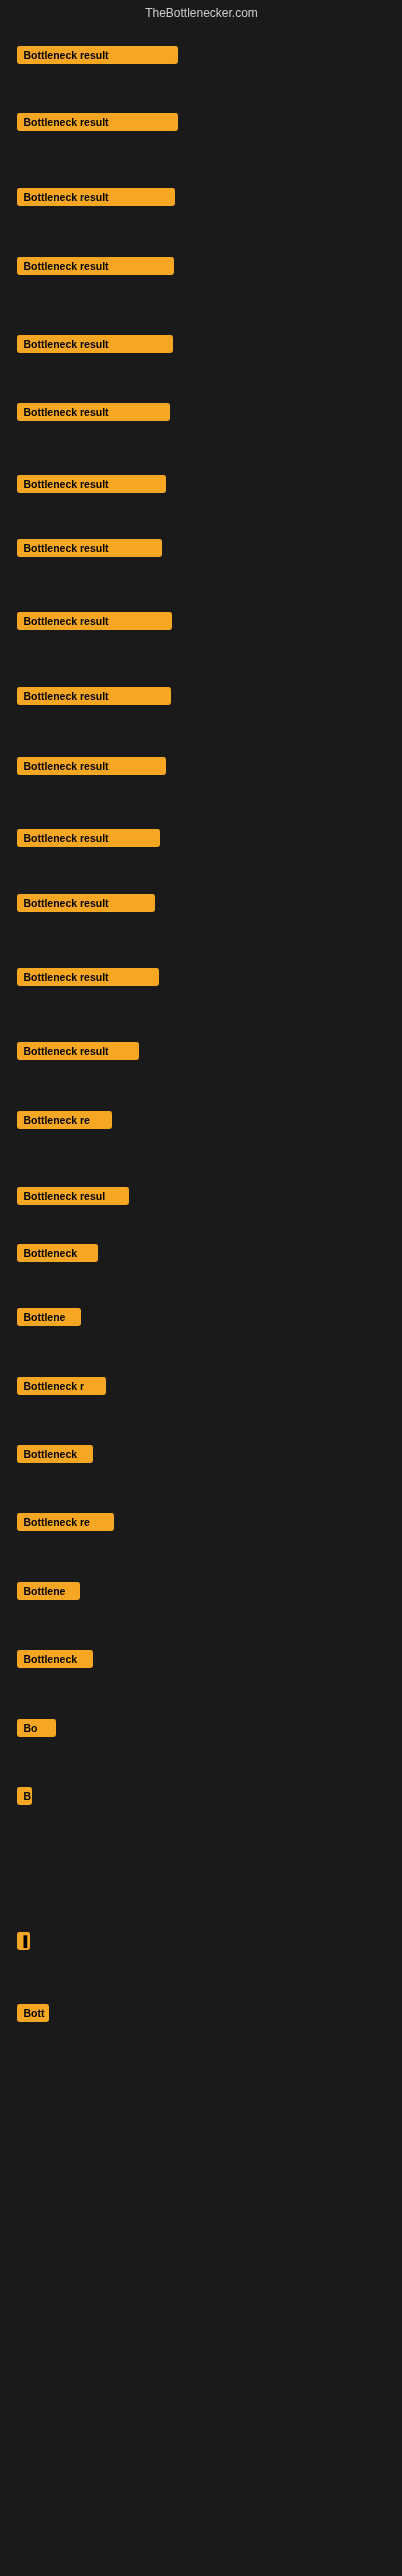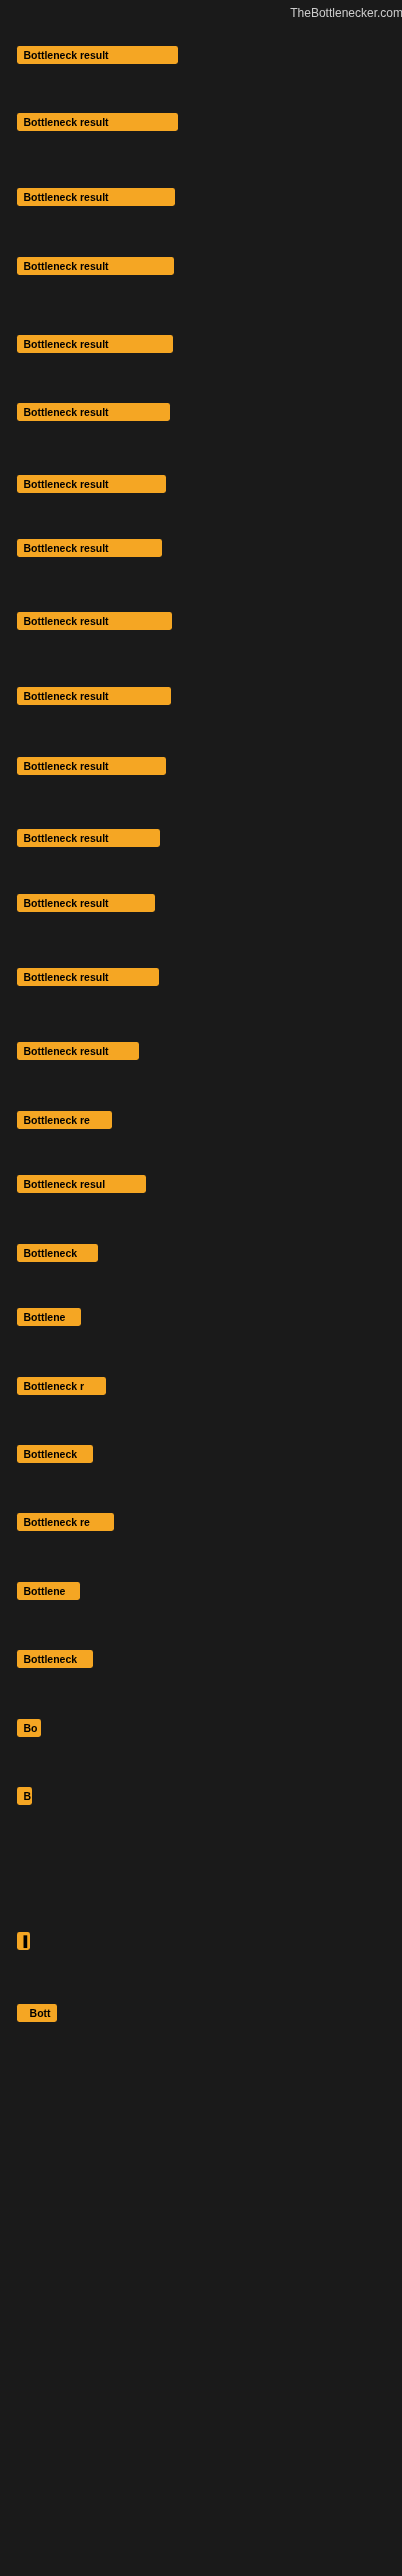--- a/index.html
+++ b/index.html
@@ -8,21 +8,21 @@
       box-sizing: border-box;
     }
     body {
       width: 403px;
       min-height: 2576px;
       background-color: #1a1a1a;
       font-family: Arial, sans-serif;
       position: relative;
     }
     .site-header {
-      text-align: right;
+      text-align: center;
       padding: 6.4px 0 9.7px 0;
       color: #cccccc;
       font-size: 12px;
       font-weight: normal;
     }
     .bottleneck-item {
       position: absolute;
       left: 17px;
     }
     .bottleneck-badge {
@@ -53,26 +53,26 @@
 <div class="bottleneck-item" style="top: 475px;"><span class="bottleneck-badge" style="width: 149px;">Bottleneck result</span></div>
 <div class="bottleneck-item" style="top: 539px;"><span class="bottleneck-badge" style="width: 145px;">Bottleneck result</span></div>
 <div class="bottleneck-item" style="top: 612px;"><span class="bottleneck-badge" style="width: 155px;">Bottleneck result</span></div>
 <div class="bottleneck-item" style="top: 687px;"><span class="bottleneck-badge" style="width: 154px;">Bottleneck result</span></div>
 <div class="bottleneck-item" style="top: 757px;"><span class="bottleneck-badge" style="width: 149px;">Bottleneck result</span></div>
 <div class="bottleneck-item" style="top: 829px;"><span class="bottleneck-badge" style="width: 143px;">Bottleneck result</span></div>
 <div class="bottleneck-item" style="top: 894px;"><span class="bottleneck-badge" style="width: 138px;">Bottleneck result</span></div>
 <div class="bottleneck-item" style="top: 968px;"><span class="bottleneck-badge" style="width: 142px;">Bottleneck result</span></div>
 <div class="bottleneck-item" style="top: 1042px;"><span class="bottleneck-badge" style="width: 122px;">Bottleneck result</span></div>
 <div class="bottleneck-item" style="top: 1111px;"><span class="bottleneck-badge" style="width: 95px;">Bottleneck re</span></div>
-<div class="bottleneck-item" style="top: 1175px;"><span class="bottleneck-badge" style="width: 129px;">Bottleneck resul</span></div>
+<div class="bottleneck-item" style="top: 1175px;"><span class="bottleneck-badge" style="width: 112px; margin-top: 12px;">Bottleneck resul</span></div>
 <div class="bottleneck-item" style="top: 1244px;"><span class="bottleneck-badge" style="width: 81px;">Bottleneck</span></div>
 <div class="bottleneck-item" style="top: 1308px;"><span class="bottleneck-badge" style="width: 64px;">Bottlene</span></div>
 <div class="bottleneck-item" style="top: 1377px;"><span class="bottleneck-badge" style="width: 89px;">Bottleneck r</span></div>
 <div class="bottleneck-item" style="top: 1445px;"><span class="bottleneck-badge" style="width: 76px;">Bottleneck</span></div>
 <div class="bottleneck-item" style="top: 1513px;"><span class="bottleneck-badge" style="width: 97px;">Bottleneck re</span></div>
 <div class="bottleneck-item" style="top: 1582px;"><span class="bottleneck-badge" style="width: 63px;">Bottlene</span></div>
 <div class="bottleneck-item" style="top: 1650px;"><span class="bottleneck-badge" style="width: 76px;">Bottleneck</span></div>
-<div class="bottleneck-item" style="top: 1719px;"><span class="bottleneck-badge" style="width: 24px;">Bo</span></div>
+<div class="bottleneck-item" style="top: 1719px;"><span class="bottleneck-badge" style="width: 39px;">Bo</span></div>
 <div class="bottleneck-item" style="top: 1787px;"><span class="bottleneck-badge" style="width: 14.5px;">B</span></div>
 <div class="bottleneck-item" style="top: 1860px;"></div>
 <div class="bottleneck-item" style="top: 1932px;"><span class="bottleneck-badge" style="width: 9.7px;">▌</span></div>
-<div class="bottleneck-item" style="top: 2004px;"><span class="bottleneck-badge" style="width: 40px; text-align: right;">Bott</span></div>
+<div class="bottleneck-item" style="top: 2004px;"><span class="bottleneck-badge" style="width: 32px;">Bott</span></div>
 
 
 </body></html>

